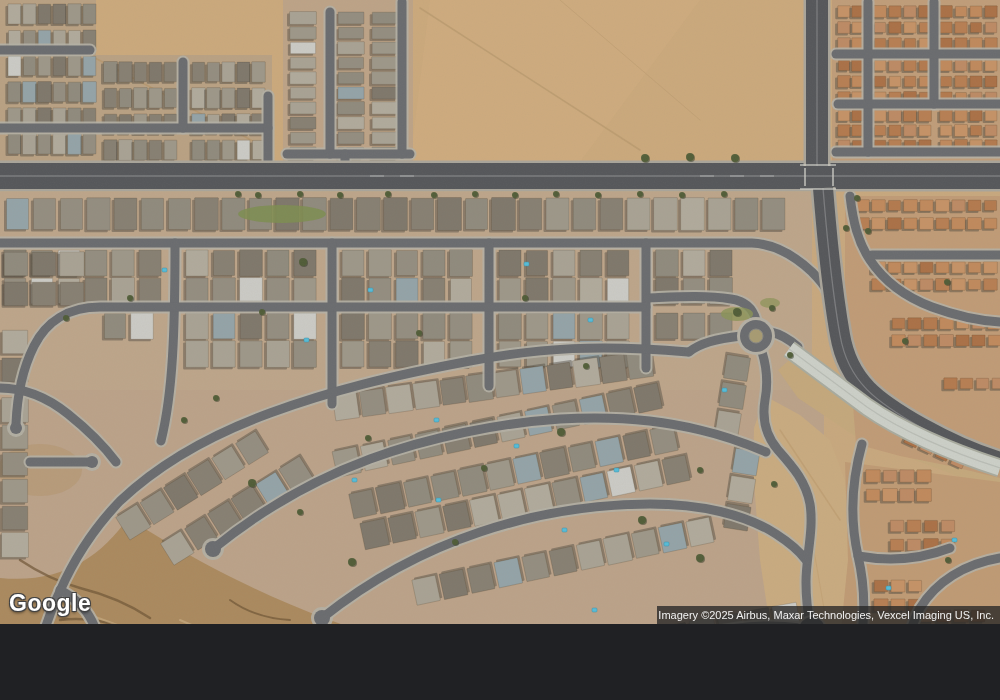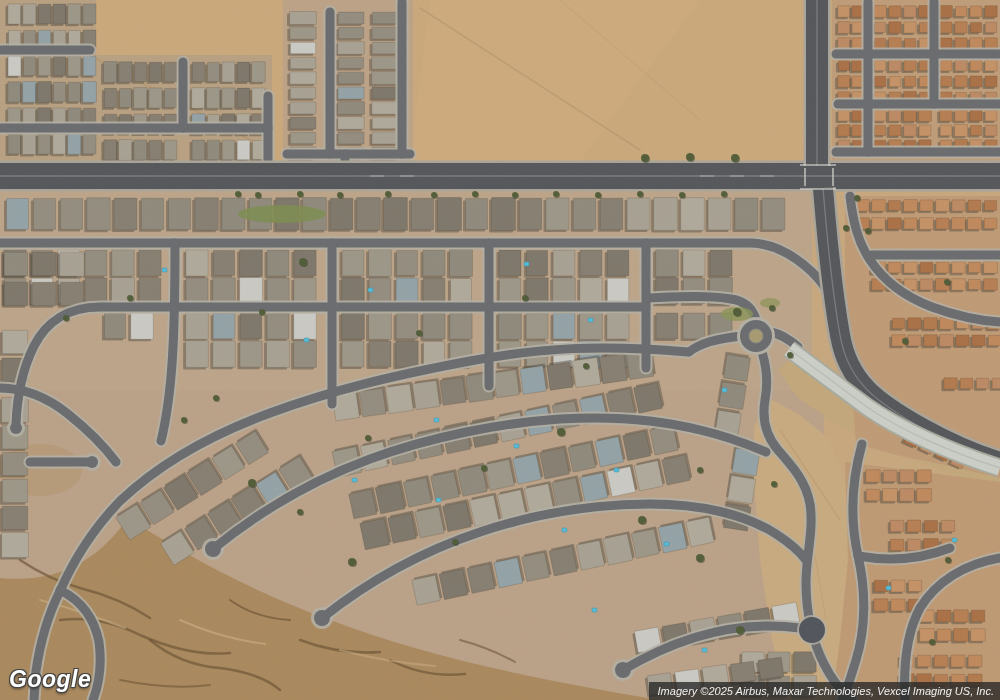--- a/index.html
+++ b/index.html
@@ -1,26 +1,26 @@
 <!DOCTYPE html>
 <html><head>
 <meta charset="utf-8">
 <style>
   html,body{margin:0;padding:0;background:#202124;}
-  .viewport{position:relative;width:1000px;height:700px;overflow:hidden;
-    font-family:"Liberation Sans",sans-serif;cursor:grab;font-style:italic;}
+  .viewport{position:relative;width:1000px;height:624px;overflow:hidden;
+    font-family:"Liberation Sans",sans-serif;cursor:grab;}
   .viewport svg{display:block;}
   .brand-logo{position:absolute;left:9px;bottom:7px;z-index:5;
     font-family:"Liberation Sans",sans-serif;font-size:23px;font-weight:bold;
     letter-spacing:0.5px;color:#ffffff;
     text-shadow:-1px -1px 0 #444,1px -1px 0 #444,-1px 1px 0 #444,1px 1px 0 #444,
       0 2px 3px rgba(0,0,0,.55);}
   .attrib-bar{position:absolute;right:0;bottom:0;z-index:5;height:14px;
     background:rgba(38,38,38,.78);color:#f1f1f1;font-size:11px;
-    line-height:14px;padding:2px 6px 2px 9px;white-space:nowrap;}
+    line-height:14px;padding:2px 6px 2px 1px;white-space:nowrap;}
 </style>
 </head>
 <body>
 
 <div class="viewport">
   <svg id="map-svg" xmlns="http://www.w3.org/2000/svg" width="1000" height="700" viewBox="0 0 1000 700">
     <defs>
       <filter id="grain" x="0" y="0" width="100%" height="100%">
         <feTurbulence type="fractalNoise" baseFrequency="0.9" numOctaves="2" result="n"></feTurbulence>
         <feColorMatrix in="n" type="matrix" values="0 0 0 0 0.35  0 0 0 0 0.3  0 0 0 0 0.22  0 0 0 0.09 0"></feColorMatrix>

